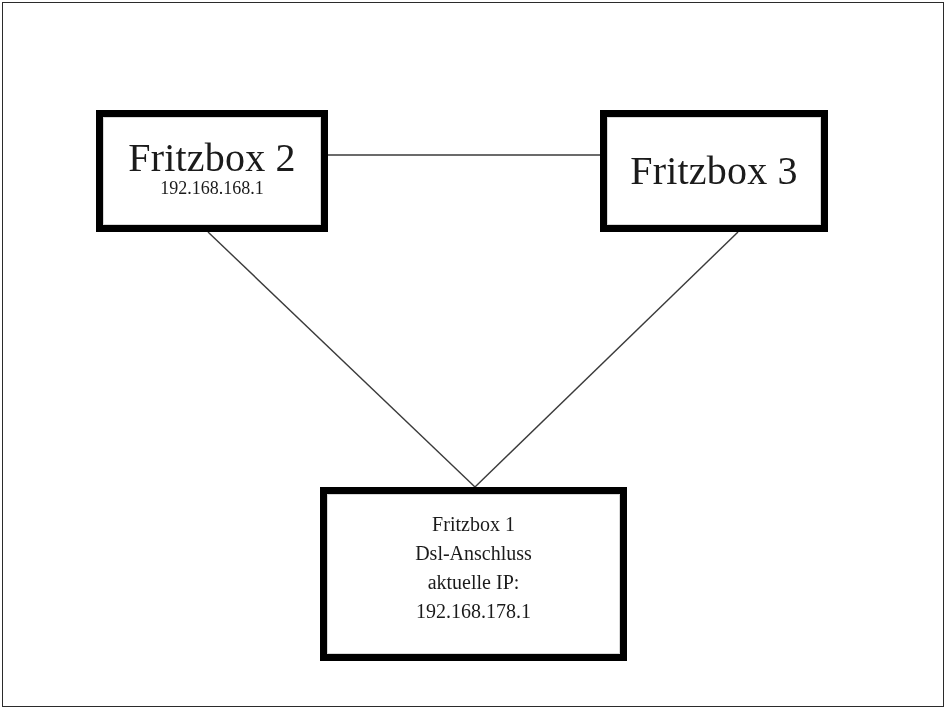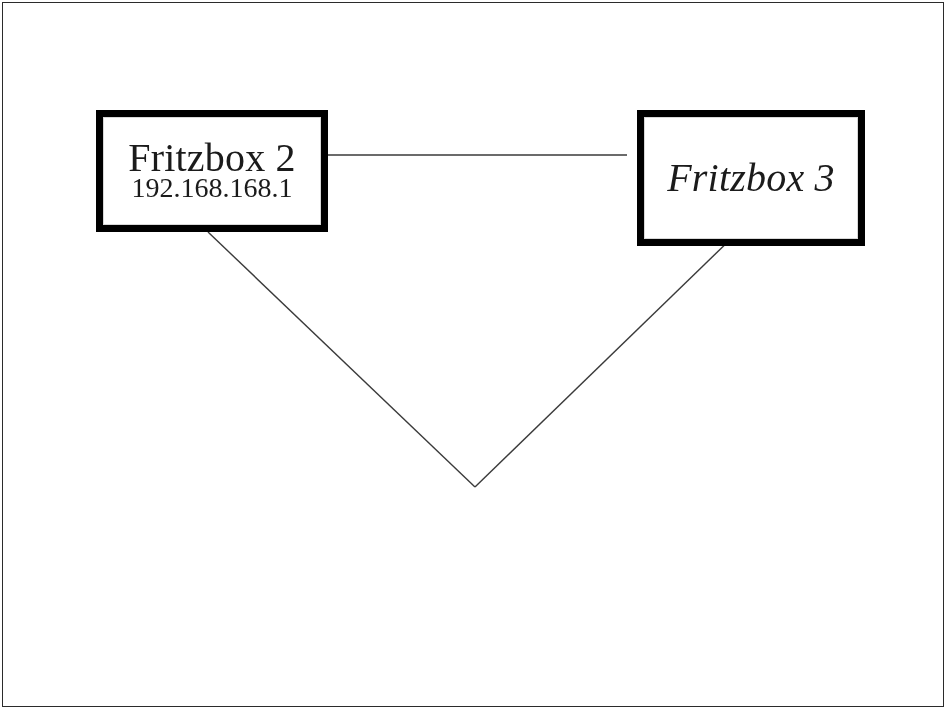--- a/index.html
+++ b/index.html
@@ -49,42 +49,41 @@
     color: #1b1b1b;
     box-shadow: inset 0 0 0 1px #d8d8d8;
   }
   #node-fb2 {
     left: 96px;
     top: 110px;
     width: 232px;
     height: 122px;
   }
   #node-fb3 {
-    left: 637px;
+    left: 600px;
     top: 110px;
     width: 228px;
-    height: 136px;
-    font-style: italic;
+    height: 122px;
   }
   #node-fb1 {
     left: 320px;
     top: 487px;
     width: 307px;
     height: 174px;
     justify-content: flex-start;
     padding-top: 16px;
   }
   .node-title {
     font-size: 40px;
     line-height: 34px;
     letter-spacing: 0.2px;
     white-space: nowrap;
   }
   .node-ip {
-    font-size: 28px;
+    font-size: 18px;
     line-height: 26px;
     white-space: nowrap;
     text-align: center;
   }
   .node-line {
     font-size: 20px;
     line-height: 29px;
     white-space: nowrap;
   }
 </style>
@@ -103,14 +102,20 @@
 
   <div class="node" id="node-fb2">
     <div class="node-title">Fritzbox 2</div>
     <div class="node-ip">192.168.168.1</div>
   </div>
 
   <div class="node" id="node-fb3">
     <div class="node-title">Fritzbox 3</div>
   </div>
 
+  <div class="node" id="node-fb1">
+    <div class="node-line">Fritzbox 1</div>
+    <div class="node-line">Dsl-Anschluss</div>
+    <div class="node-line">aktuelle IP:</div>
+    <div class="node-line">192.168.178.1</div>
+  </div>
 
 </div>
 
 </body></html>

